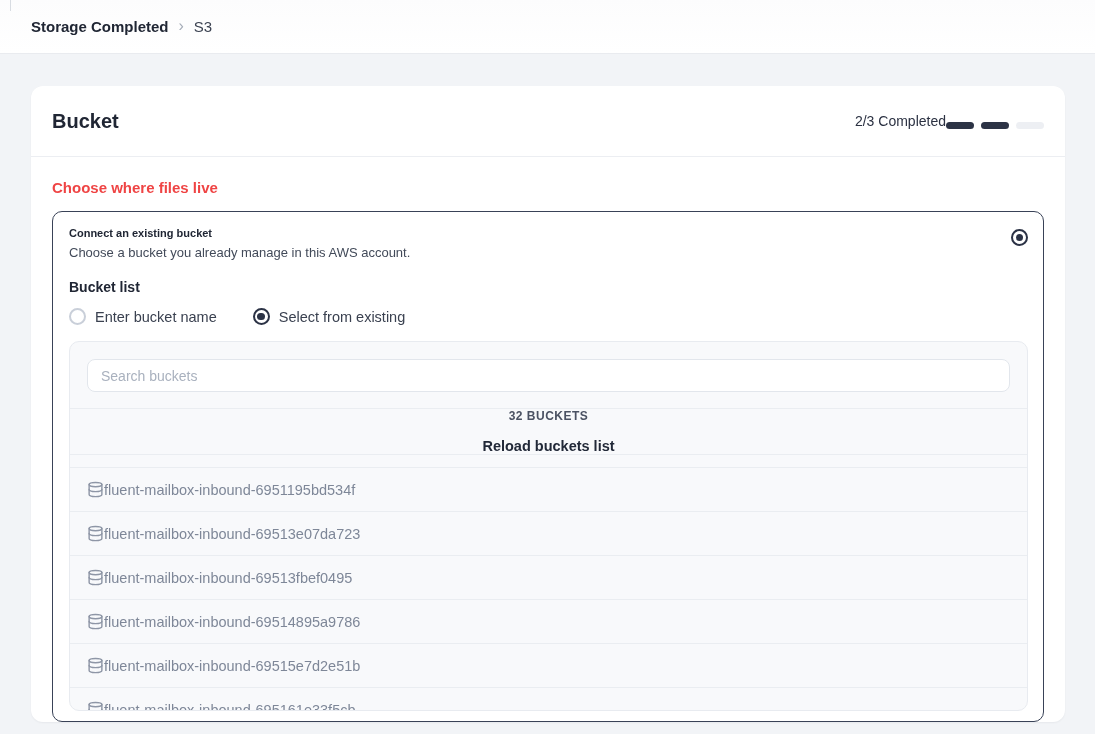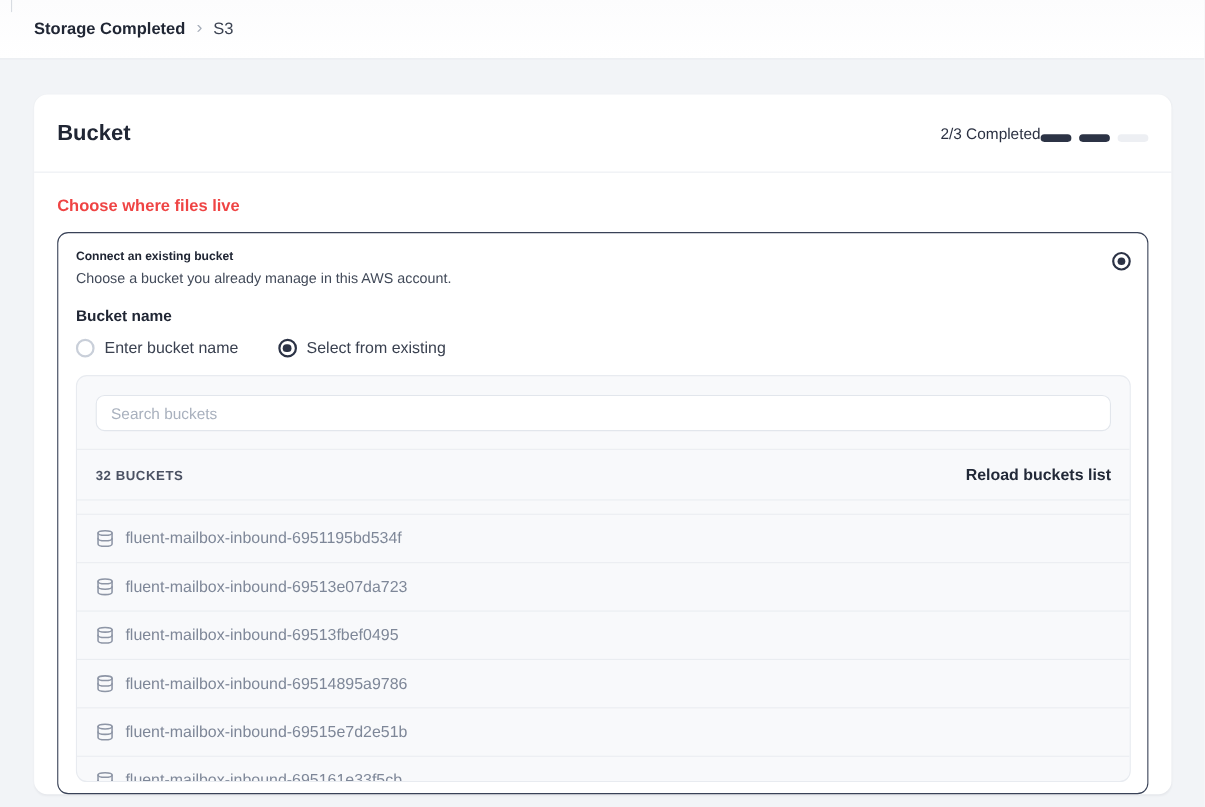--- a/index.html
+++ b/index.html
@@ -104,32 +104,33 @@
     outline: none;
   }
   .search-input::placeholder { color: #a9b1be; }
 
   .lc-divider { height: 1px; background: #eaedf1; }
 
   .list-header {
     height: 45px;
     display: flex; align-items: center; justify-content: space-between;
     padding: 0 17px;
+    flex-direction: column;
   }
   .bucket-count { font-size: 12px; font-weight: 700; letter-spacing: .5px; color: #4b5263; }
   .reload-btn {
     font-size: 14.5px; font-weight: 700; color: #222938;
     background: none; border: none; cursor: pointer; font-family: inherit;
   }
 
   .list-spacer { height: 13px; border-bottom: 1px solid #eaedf1; }
 
   .bucket-row {
     height: 44px;
-    display: flex; align-items: center; gap: 10px;
+    display: flex; align-items: center; gap: 0;
     padding: 0 17px;
     border-bottom: 1px solid #eaedf1;
     cursor: pointer;
     color: #7e8798;
     font-size: 14.5px;
   }
   .db-icon { width: 17px; height: 17px; color: #8e96a6; flex: none; }
 </style>
 </head>
 <body>
@@ -164,21 +165,21 @@
       <div class="section-label">Choose where files live</div>
 
       <div class="option-card">
         <span class="radio checked option-radio">
           <span class="dot"></span>
         </span>
 
         <div class="option-title">Connect an existing bucket</div>
         <div class="option-desc">Choose a bucket you already manage in this AWS account.</div>
 
-        <div class="field-label">Bucket name</div>
+        <div class="field-label">Bucket list</div>
 
         <div class="radio-row">
           <div class="radio-option">
             <span class="radio">
               <span class="dot"></span>
             </span>
             <span class="ro-label">Enter bucket name</span>
           </div>
           <div class="radio-option">
             <span class="radio checked">

